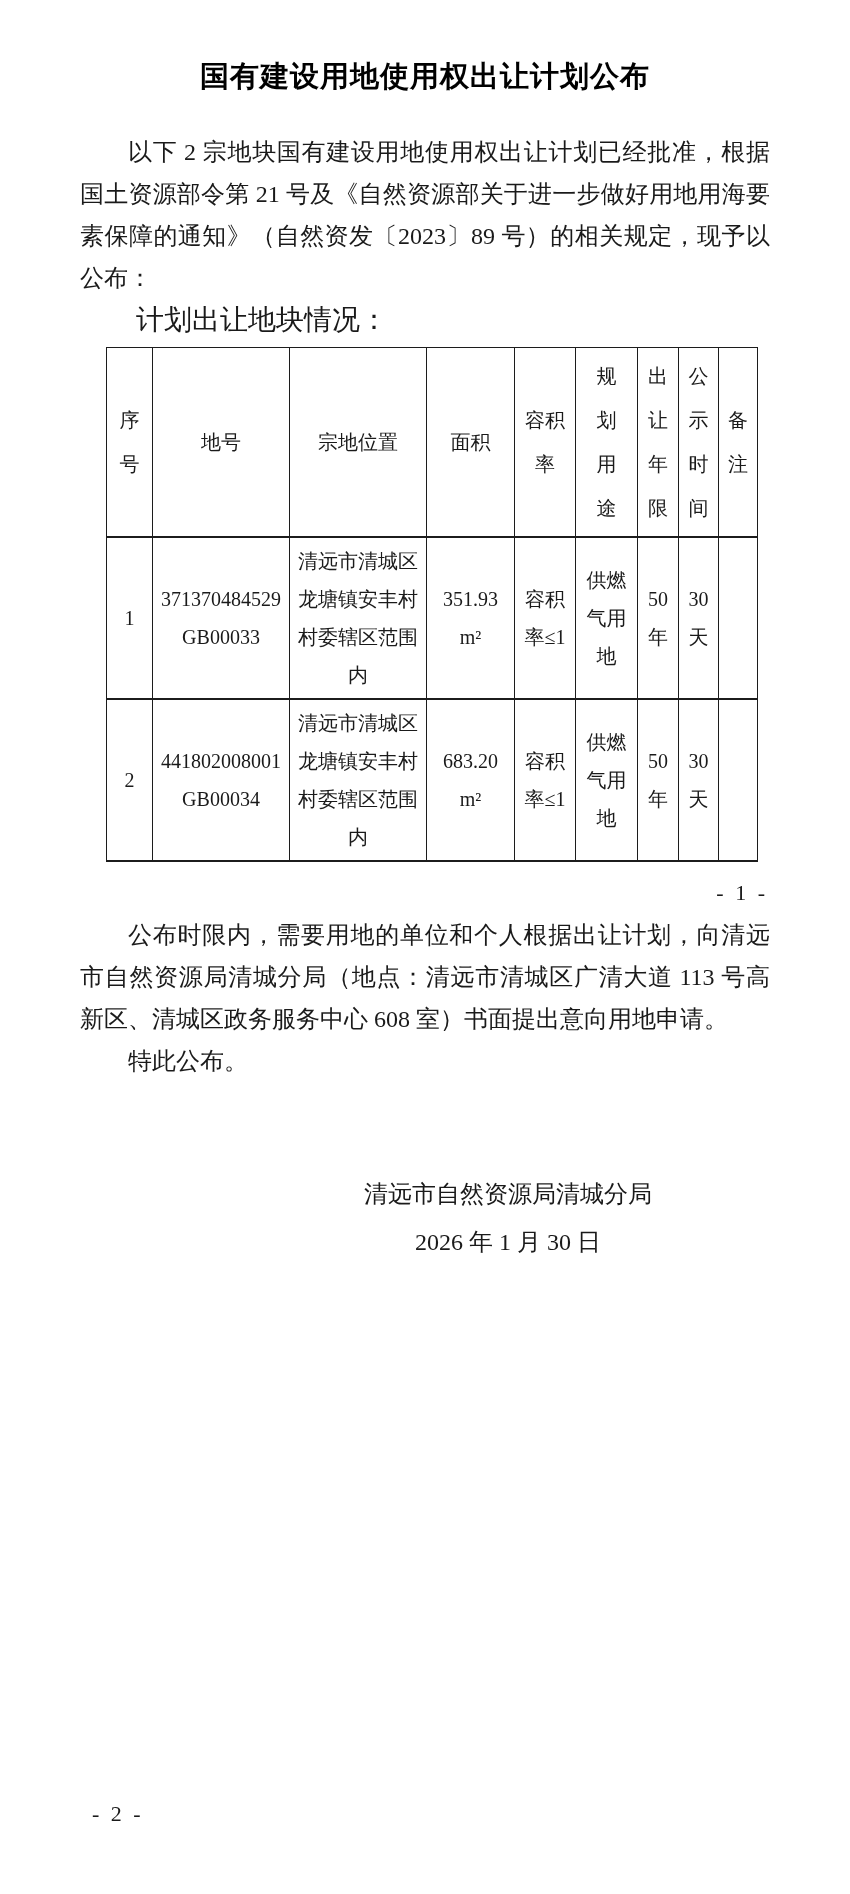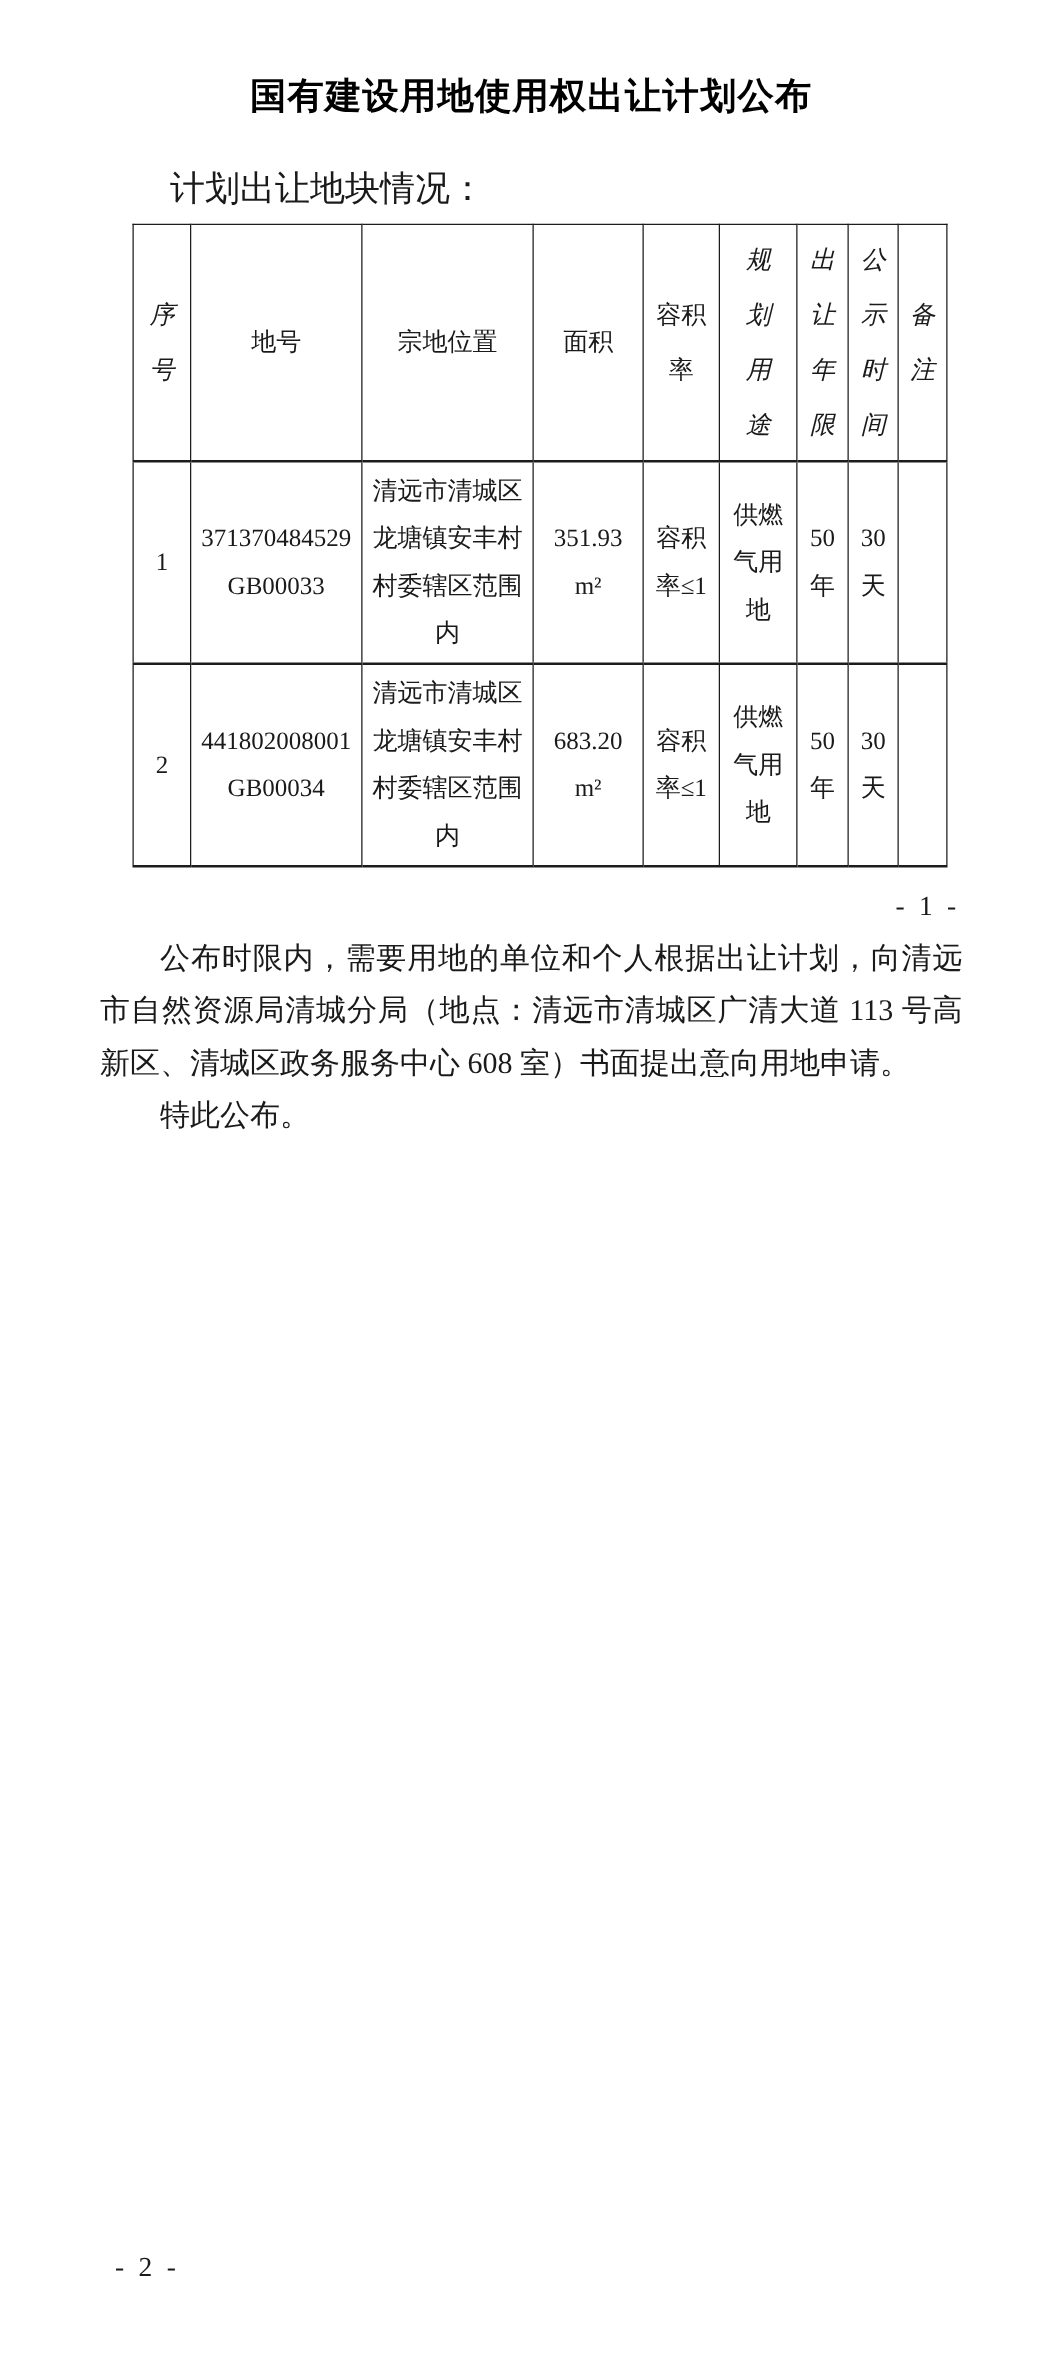--- a/index.html
+++ b/index.html
@@ -57,21 +57,20 @@
     border-bottom-width:2px;
   }
   table.land-table tr.datarow td{
     height:152px;
     border-bottom-width:2px;
   }
   .vhead{
     display:inline-block;
     width:1.15em;
     word-break:break-all;
-    font-style:italic;
   }
   .page-marker-1{
     font-size:22px;
     text-align:right;
     letter-spacing:3px;
     margin:18px 2px 8px 0;
   }
   .sig-block{
     width:-moz-fit-content;
     width:fit-content;
@@ -88,20 +87,21 @@
     letter-spacing:3px;
   }
 </style>
 </head>
 <body>
 
 <div class="page">
 
   <h1 class="doc-title">国有建设用地使用权出让计划公布</h1>
 
+  <p class="para">以下 2 宗地块国有建设用地使用权出让计划已经批准，根据国土资源部令第 21 号及《自然资源部关于进一步做好用地用海要素保障的通知》（自然资发〔2023〕89 号）的相关规定，现予以公布：</p>
 
   <p class="table-caption">计划出让地块情况：</p>
 
   <table class="land-table">
     <colgroup>
       <col style="width:46px">
         <col style="width:137px">
         <col style="width:137px">
       <col style="width:88px">
         <col style="width:61px">
@@ -151,16 +151,20 @@
       <td></td>
     </tr>
   </tbody>
     </table>
 
   <div class="page-marker-1">- 1 -</div>
 
   <p class="para">公布时限内，需要用地的单位和个人根据出让计划，向清远市自然资源局清城分局（地点：清远市清城区广清大道 113 号高新区、清城区政务服务中心 608 室）书面提出意向用地申请。</p>
   <p class="para">特此公布。</p>
 
+  <div class="sig-block">
+    <div>清远市自然资源局清城分局</div>
+    <div>2026 年 1 月 30 日</div>
+  </div>
 
   <div class="page-marker-2">- 2 -</div>
 
 </div>
 
 </body></html>

